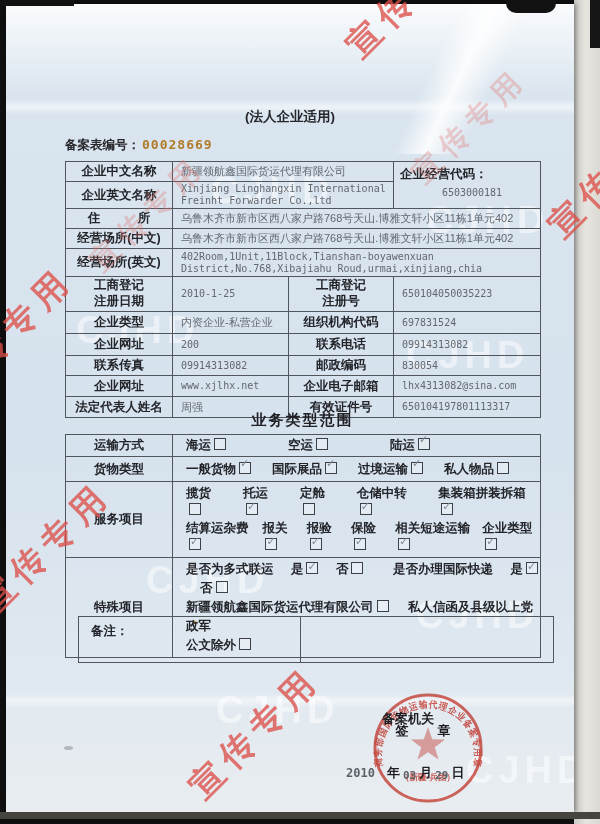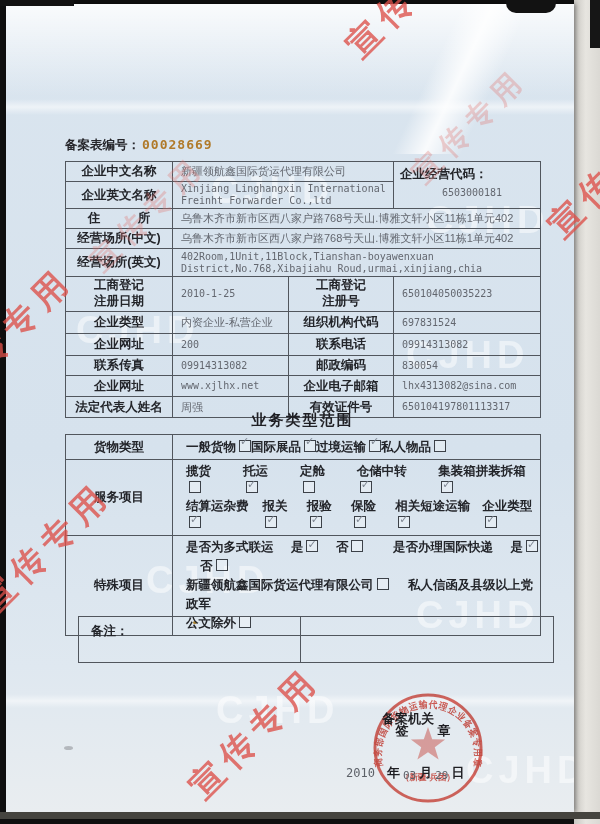--- a/index.html
+++ b/index.html
@@ -60,42 +60,42 @@
   .rh28{height:28px}.rh35{height:35px}.rh19{height:19px}.rh21{height:21px}
   .rh20{height:20px}.rh25{height:25px}.rh42{height:42px}.rh65{height:65px}.rh46{height:46px}
 
   .sec-head{position:absolute;left:59px;top:407px;width:475px;text-align:center;
     font-size:15px;font-weight:700;letter-spacing:2px;color:#1f1f24;}
 
   
   .bz{text-align:left;padding:2px 2px 2px 13px;font-weight:700;font-size:12.5px;color:#23252a;}
   .flexline{display:flex;align-items:center;}
   .gap62{column-gap:62px;}
-  .gap21{}
+  .gap21{column-gap:21px;}
   .gap18{column-gap:18px;}
   .gap10{column-gap:10px;}
   .svc .flexline{line-height:17px;margin:1px 0;}
   .cb{display:inline-block;width:10px;height:10px;border:1px solid #3c4148;margin-left:3px;
     vertical-align:-1px;position:relative;background:rgba(255,255,255,.3);}
   .cb[data-checked="true"]::after{content:"✓";position:absolute;left:0;top:-6px;
     font-size:11px;font-weight:400;color:#7f8793;}
   .sp-line{line-height:19px;}
   .opt{margin-left:14px;}
   .q2{margin-left:26px;}
   .ind2{margin-left:16px;}
   .remark-cell{vertical-align:top;text-align:left;padding:6px 0 0 12px;font-size:12.5px;}
 
   
   .f-auth{position:absolute;left:376px;top:706px;width:90px;
     font-size:13px;font-weight:700;color:#1e1e22;z-index:6;}
   .f-sign{position:absolute;left:376px;top:718px;width:90px;text-align:center;
     font-size:13px;font-weight:700;letter-spacing:8px;color:#1e1e22;z-index:6;}
   .f-date{position:absolute;left:340px;top:760px;font-size:13px;font-weight:700;
     color:#1e1e22;z-index:6;white-space:nowrap;}
-  .f-date .num{font-family:"DejaVu Sans Mono",monospace;font-weight:400;color:#5d6168;}
+  .f-date .num{font-family:"DejaVu Sans Mono",monospace;font-weight:700;color:#5d6168;}
   .f-date .yr{font-size:12px;margin-right:9px;}
   .f-date .sm{font-size:11px;position:relative;top:2px;}
   .f-date .zi{margin:0 3px;}
   .seal{position:absolute;left:362px;top:684px;width:120px;height:120px;z-index:5;
     mix-blend-mode:multiply;opacity:.95;}
 
   
   #wm-layer{position:absolute;inset:0;overflow:hidden;pointer-events:none;z-index:30;}
   .wm{position:absolute;font-weight:700;font-size:34px;letter-spacing:8px;white-space:nowrap;
     color:rgba(221,80,73,.78);transform:translate(-50%,-50%) rotate(-45deg);}
@@ -116,20 +116,21 @@
   <span class="ghost" style="left:140px;top:555px;">CJHD</span>
   <span class="ghost" style="left:410px;top:590px;">CJHD</span>
   <span class="ghost" style="left:210px;top:685px;">CJHD</span>
   <span class="ghost" style="left:460px;top:745px;">CJHD</span>
   <div class="crease1"></div>
   <div class="crease2"></div>
   <div class="crease3"></div>
   <div class="speck1"></div>
   <div class="speck2"></div>
 
+  <div class="subtitle">(法人企业适用)</div>
   <div class="formno">
     <span>备案表编号：</span><span class="no">00028669</span>
   </div>
 
   <table class="t1">
     <colgroup>
         <col style="width:107px">
         <col style="width:116px">
         <col style="width:105px">
         <col style="width:147px">
@@ -205,20 +206,30 @@
     </table>
 
   <div class="sec-head">业务类型范围</div>
 
   <table class="t2">
     <colgroup>
         <col style="width:107px">
         <col style="width:368px">
       </colgroup>
     <tbody>
+        <tr class="rh20">
+      <td>运输方式</td>
+      <td class="bz">
+        <div class="flexline gap62">
+          <span class="item"><span>海运</span><span class="cb" data-checked="false"></span></span>
+          <span class="item"><span>空运</span><span class="cb" data-checked="false"></span></span>
+          <span class="item"><span>陆运</span><span class="cb" data-checked="true"></span></span>
+        </div>
+      </td>
+    </tr>
     <tr class="rh25">
       <td>货物类型</td>
       <td class="bz">
         <div class="flexline gap21">
           <span class="item"><span>一般货物</span><span class="cb" data-checked="true"></span></span>
           <span class="item"><span>国际展品</span><span class="cb" data-checked="true"></span></span>
           <span class="item"><span>过境运输</span><span class="cb" data-checked="true"></span></span>
           <span class="item"><span>私人物品</span><span class="cb" data-checked="false"></span></span>
         </div>
       </td>

